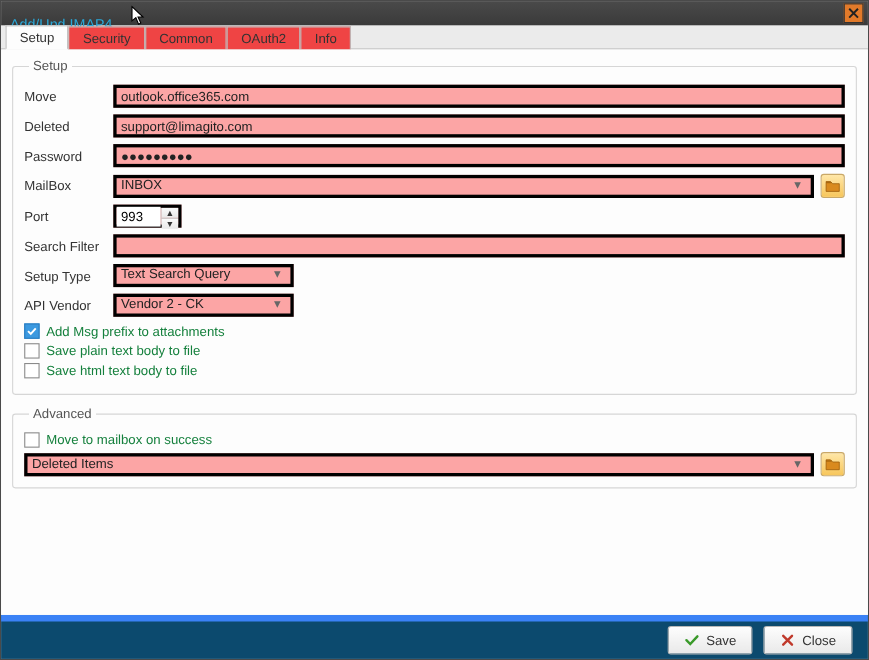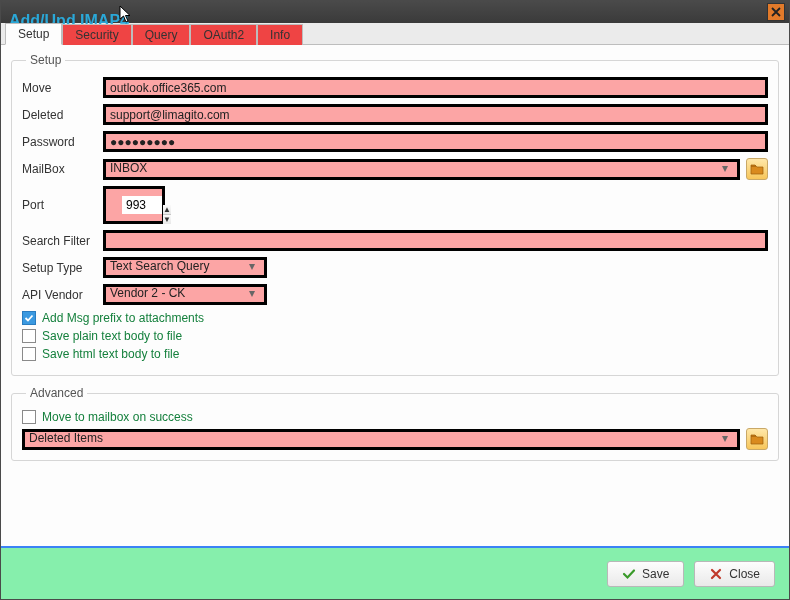--- a/index.html
+++ b/index.html
@@ -14,21 +14,21 @@
   }
 
   .titlebar {
     height: 22px;
     background: linear-gradient(to bottom, #4a4a4a, #3a3a3a);
     display: flex; align-items: center;
     padding: 0 4px 0 8px;
     position: relative;
   }
   .titlebar-title {
-    color: #2aa8d8; font-weight: bold; font-size: 16px; margin-top: 18px;
+    color: #2aa8d8; font-weight: normal; font-size: 13px; margin-top: 18px;
   }
   .close-btn {
     position: absolute; right: 4px; top: 2px;
     width: 18px; height: 18px;
     background: #e27a2a;
     border: 1px solid #333;
     display: flex; align-items: center; justify-content: center;
     cursor: pointer;
   }
   .close-btn svg { width: 10px; height: 10px; }
@@ -114,21 +114,21 @@
     border: 1px solid #c9a867;
     background: linear-gradient(#ffe7a8, #f7c65b);
     border-radius: 3px;
     display: flex; align-items: center; justify-content: center;
     cursor: pointer;
   }
   .folder-btn svg { width: 14px; height: 14px; }
 
   .spin {
     width: 62px;
-    display: flex; align-items: center; padding: 16px;
+    display: flex; align-items: center; padding: 0;
   }
   .spin input {
     border: none; outline: none; width: 40px; padding: 2px 4px; font-size: 12px;
   }
   .spin .spinbtns {
     width: 18px; height: 100%;
     border-left: 1px solid #c7c7c7;
     display: flex; flex-direction: column;
   }
   .spin .spinbtns div {
@@ -152,23 +152,23 @@
     background: #fff;
     display: flex; align-items: center; justify-content: center;
   }
   .checkbox.checked {
     background: #3b99e0;
     border-color: #2a7cc0;
   }
   .checkbox.checked svg { width: 10px; height: 10px; }
 
   .footer {
-    height: 53px;
-    background: #86efac;
-    border-top: 2px solid #3b82f6;
+    height: 40px;
+    background: #0c4a6e;
+    border-top: 6px solid #3b82f6;
     display: flex; align-items: center; justify-content: flex-end;
     gap: 10px; padding-right: 14px;
   }
   .btn {
     height: 26px;
     border: 1px solid #b8b8b8;
     border-radius: 3px;
     background: linear-gradient(#fdfdfd, #e9e9e9);
     padding: 0 14px;
     display: flex; align-items: center; gap: 6px;
@@ -192,21 +192,21 @@
         </svg>
     </div>
     <svg class="cursor" width="16" height="20" viewBox="0 0 16 20">
       <path d="M1 1 L1 14 L4.5 11 L7 17 L9 16 L6.5 10.5 L11 10.5 Z" fill="#fff" stroke="#000" stroke-width="1"></path>
     </svg>
   </div>
 
   <div class="tabstrip">
     <div class="tab active">Setup</div>
     <div class="tab">Security</div>
-    <div class="tab">Query</div>
+    <div class="tab">Common</div>
     <div class="tab">OAuth2</div>
     <div class="tab">Info</div>
   </div>
 
   <div class="pane">
 
     <fieldset class="group">
       <legend>Setup</legend>
 
       <div class="row">

